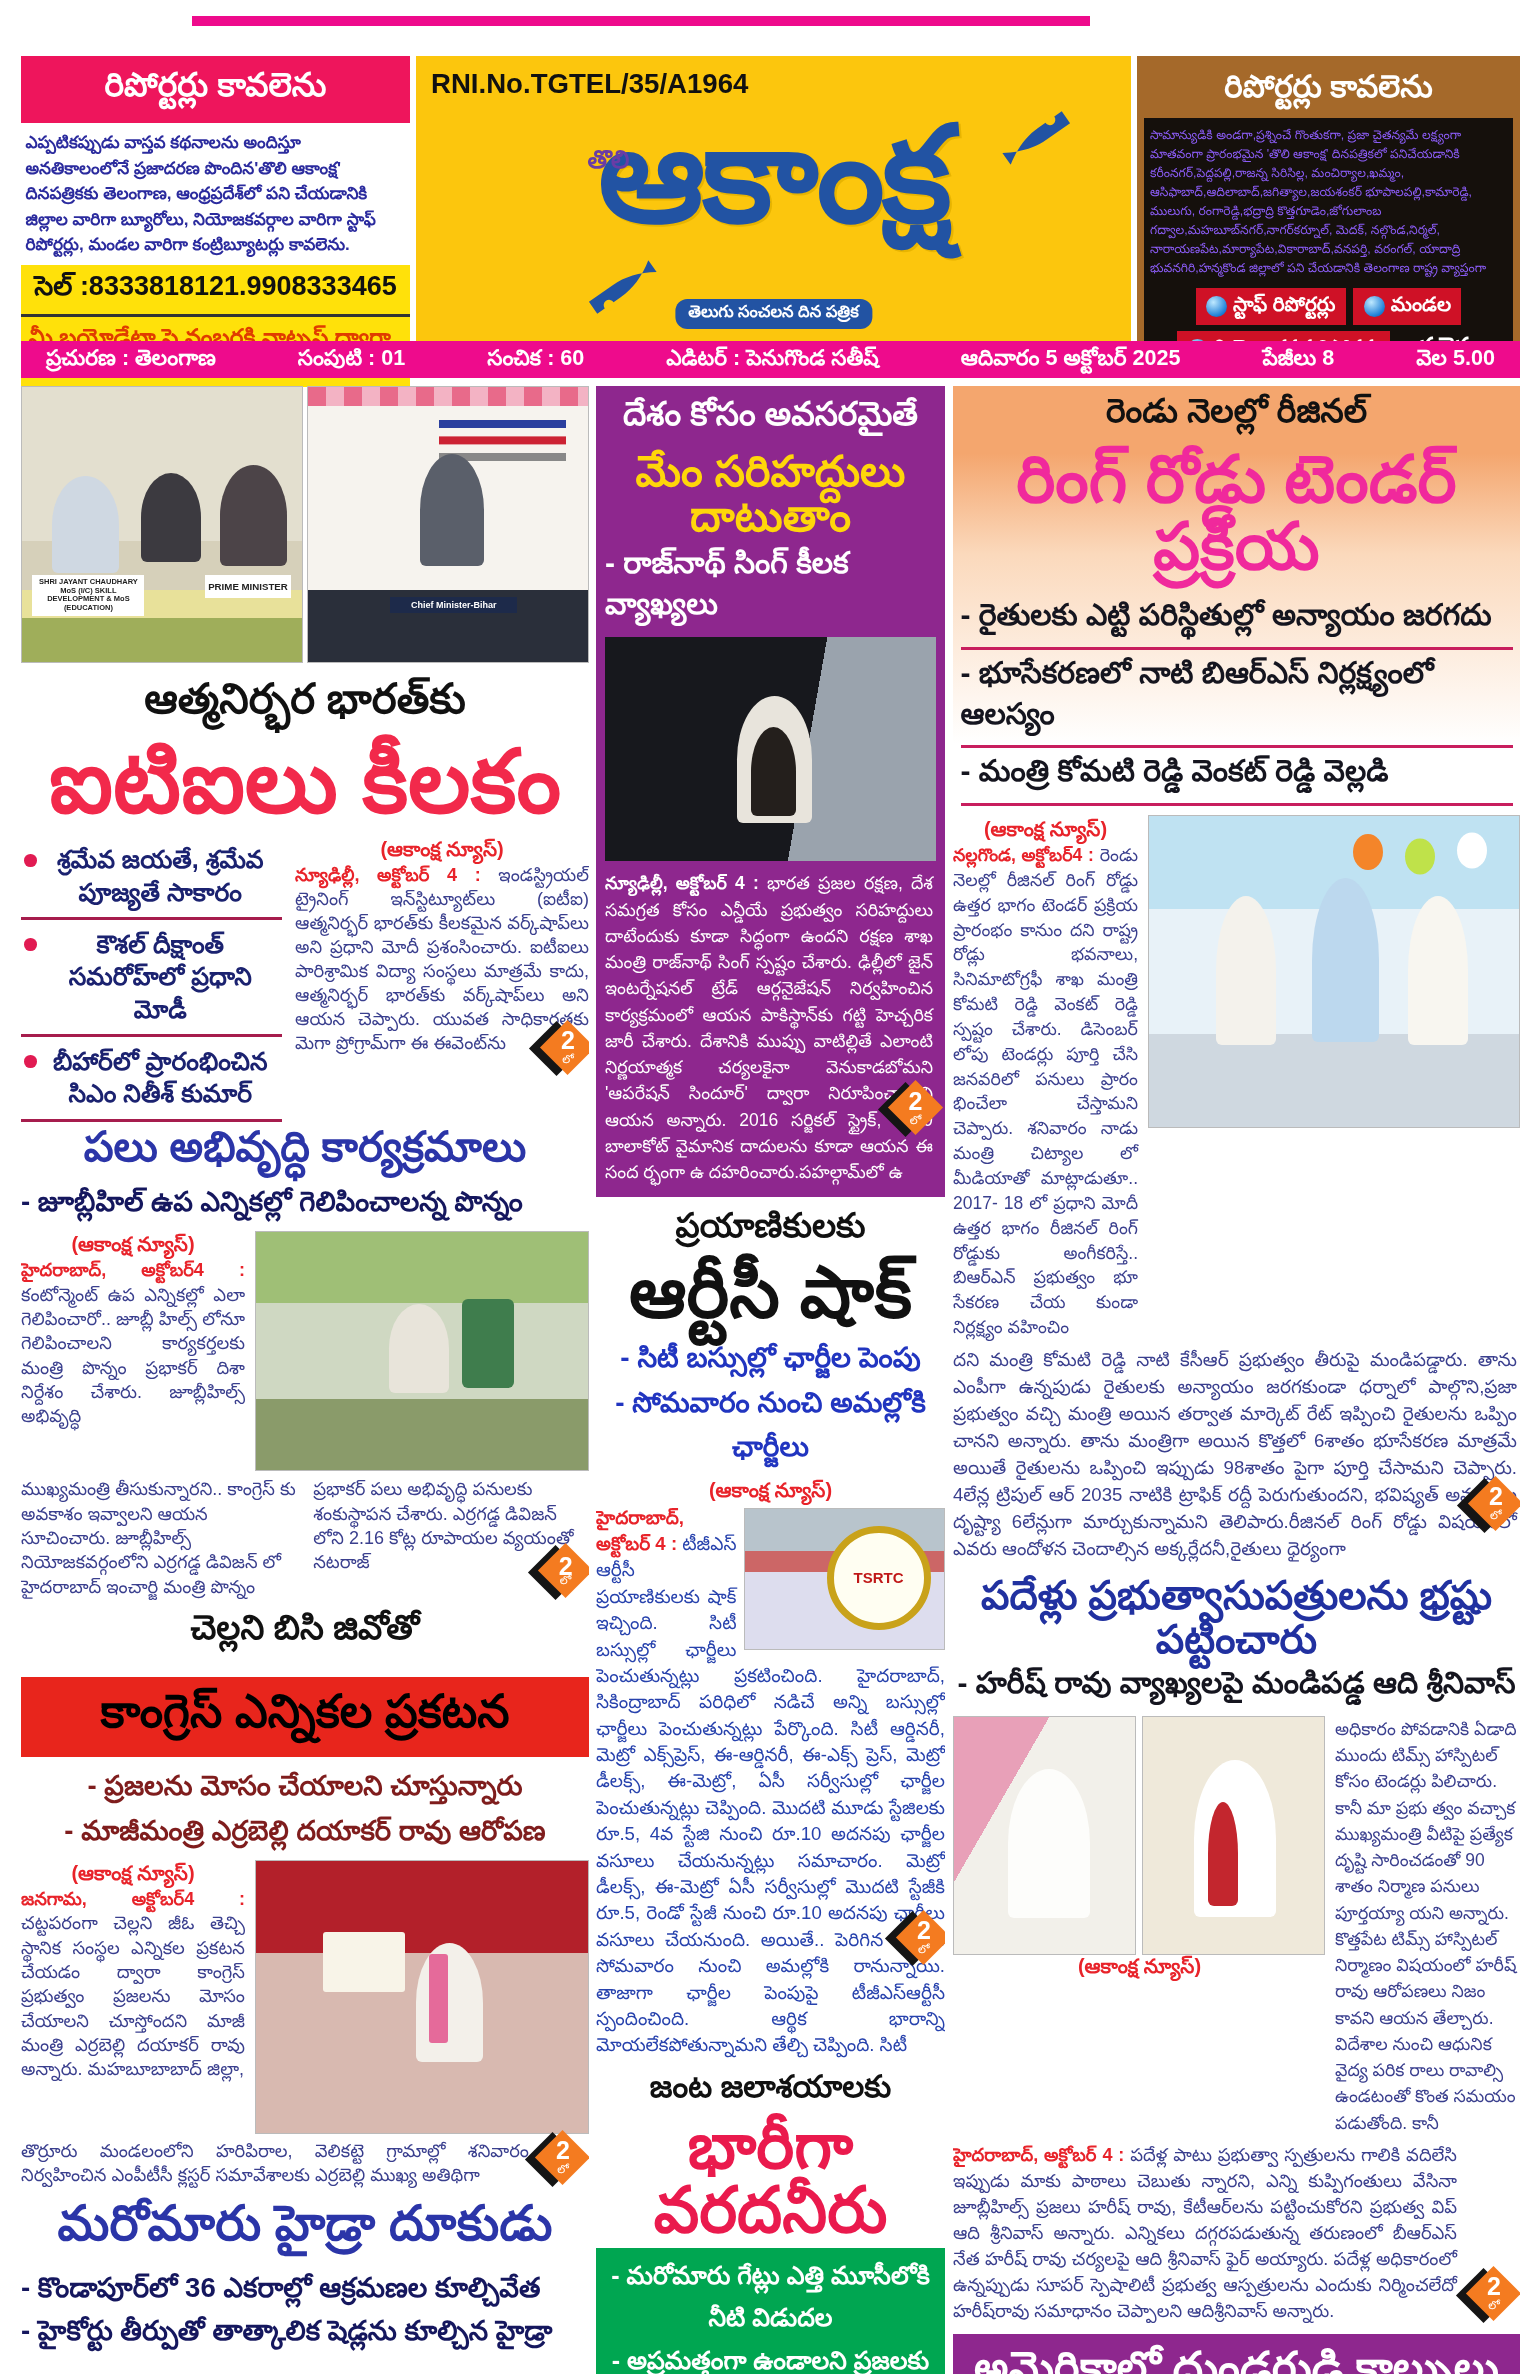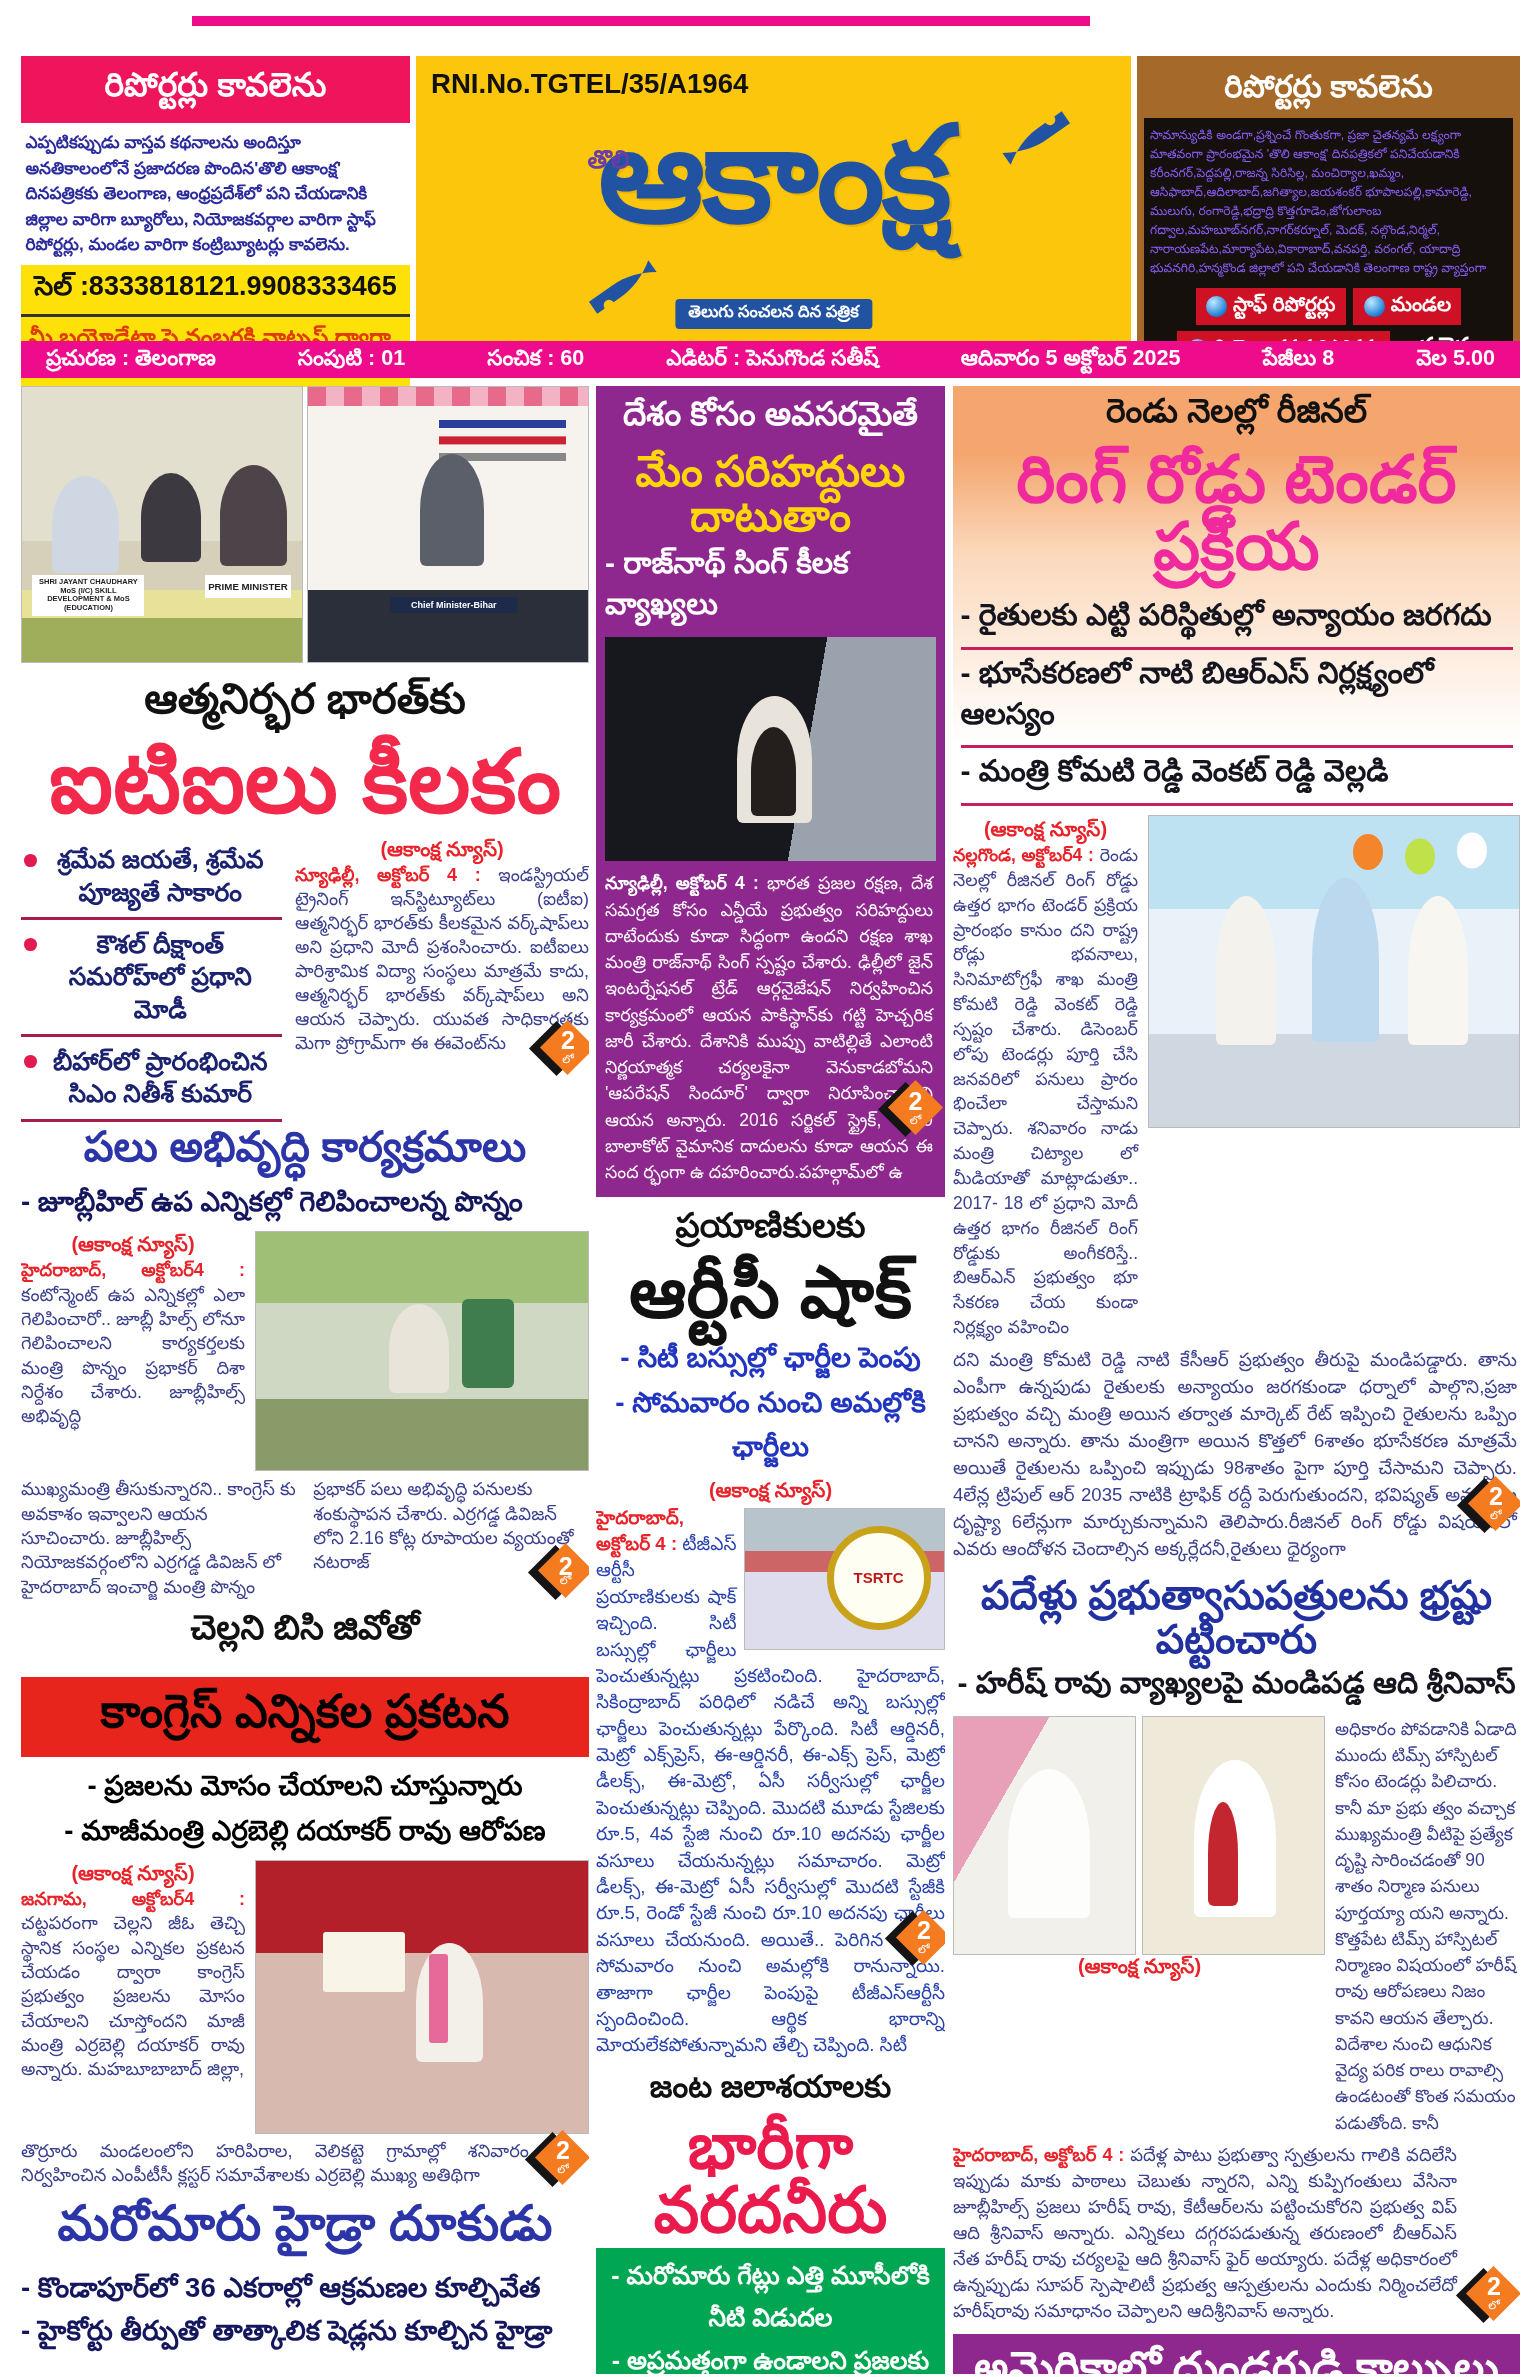--- a/index.html
+++ b/index.html
@@ -17,21 +17,21 @@
   .ad-left{width:389px;display:flex;flex-direction:column;}
   .ad-left-band{background:var(--pinkband);color:#fff;font-weight:bold;font-size:33px;text-align:center;padding:10.4px 3px;}
   .ad-left-body{color:#2b2b9e;font-size:17px;font-weight:bold;line-height:1.5;padding:7.5px 4.5px;flex:1;}
   .ad-left-cell{background:var(--yellow);color:#111;font-weight:bold;font-size:27px;text-align:center;padding:6px 1.5px;border-bottom:3px solid #333;}
   .ad-left-wa{background:var(--yellow);color:#e03c00;font-weight:bold;font-size:23px;line-height:1.25;padding:6px 7.5px;}
   .masthead{flex:1;background:var(--mastyellow);position:relative;overflow:hidden;}
   .rni{position:absolute;left:15px;top:12px;color:#111;font-weight:bold;font-size:27.6px;}
   .logo-wrap{position:absolute;left:0;right:0;top:52px;text-align:center;}
   .logo-main{font-size:134px;font-weight:800;color:var(--logoblue);line-height:1;letter-spacing:-3px;text-shadow:2.2px 2.2px 0 #e8b400;}
   .logo-prefix{position:absolute;left:24%;top:89px;font-size:25px;font-weight:bold;color:#6a3ca5;}
-  .tagline-box{position:absolute;left:50%;transform:translateX(-50%);bottom:30px;background:var(--logoblue);color:#fff;font-size:16.4px;font-weight:bold;padding:3.7px 13.4px;border-radius:4px;white-space:nowrap;}
+  .tagline-box{position:absolute;left:50%;transform:translateX(-50%);bottom:30px;background:var(--logoblue);color:#fff;font-size:16.4px;font-weight:bold;padding:3.7px 13.4px;border-radius:12px;white-space:nowrap;}
   .pen-icon{position:absolute;width:82px;height:82px;}
   .pen-tr{right:52px;top:31px;transform:rotate(10deg);}
   .pen-bl{left:164px;bottom:21px;transform:rotate(190deg);}
   .ad-right{width:383px;background:#15100c;border:7.5px solid #a5692a;display:flex;flex-direction:column;color:#fff;}
   .ad-right-band{background:#a5692a;color:#fff;font-weight:bold;font-size:31px;text-align:center;padding:6px 1.5px;}
   .ad-right-body{font-size:12.3px;line-height:1.55;padding:7.5px 6px;color:#8b5cf6;}
   .btn-row{display:flex;gap:7.5px;justify-content:center;align-items:center;margin:3px 6px;flex-wrap:wrap;}
   .red-btn{background:#cf1126;color:#fff;font-weight:bold;font-size:20px;padding:4.5px 10.4px;display:flex;align-items:center;gap:6px;}
   .sphere{width:21px;height:21px;border-radius:50%;background:radial-gradient(circle at 35% 30%,#bfe9ff,#1c7fd6 70%,#0b4d8c);flex:none;}
   .suffix-txt{color:#fff;font-weight:bold;font-size:25px;}
@@ -86,21 +86,21 @@
   .art2{display:flex;gap:10.4px;position:relative;}
   .art2-left{width:224px;font-size:18px;line-height:1.35;color:var(--bodynavy);}
   .p-ponnam{flex:1;height:240px;background:linear-gradient(#9fbf76 0 30%,#cfd8c2 30% 70%,#8a9b6a 70% 100%);}
   .p-ponnam .f1{left:40%;top:30%;width:60px;height:89px;background:#e8e4da;}
   .p-ponnam .f2{left:62%;top:28%;width:52px;height:89px;background:#3f7d4d;border-radius:6px;}
   .art2b{position:relative;margin-top:6px;font-size:18px;line-height:1.35;color:var(--bodynavy);column-count:2;column-gap:16.4px;}
   .art2b-wrap{position:relative;}
   .art2b-wrap .jump{right:-3px;bottom:-4.5px;}
   .kicker3{font-size:34px;margin:9px 0 3px;}
   .headline3{background:var(--red);color:#000000;font-weight:800;font-size:46px;text-align:center;padding:7.5px 1.5px;margin-top:22px;}
-  .sub3{color:#000000;font-weight:800;font-size:27.6px;text-align:center;line-height:1.6;margin:7.5px 0;}
+  .sub3{color:#7f1d1d;font-weight:800;font-size:27.6px;text-align:center;line-height:1.6;margin:7.5px 0;}
   .art3{display:flex;gap:10.4px;}
   .art3-left{width:224px;font-size:18px;line-height:1.35;color:var(--bodynavy);}
   .p-errabelli{flex:1;height:274px;background:linear-gradient(#b3202a 0 34%,#d8b9b0 34% 100%);}
   .p-errabelli .f1{left:48%;top:30%;width:67px;height:119px;background:#f3f0ea;}
   .p-errabelli .f2{left:52%;top:34%;width:19.4px;height:89px;background:#e56a9a;border-radius:3px;}
   .p-errabelli .f3{left:20%;top:26%;width:82px;height:60px;background:#f8f4e8;border-radius:3px;}
   .art3b{position:relative;margin-top:4.5px;font-size:18px;line-height:1.35;color:var(--bodynavy);padding-right:60px;}
   .art3b .jump{right:0;bottom:-3px;}
   .headline4{text-align:center;color:var(--bluehead);font-weight:800;font-size:49px;margin:7.5px 0 3px;}
   .sub4{color:#15175e;font-weight:800;font-size:27.6px;line-height:1.55;margin-bottom:7.5px;}

